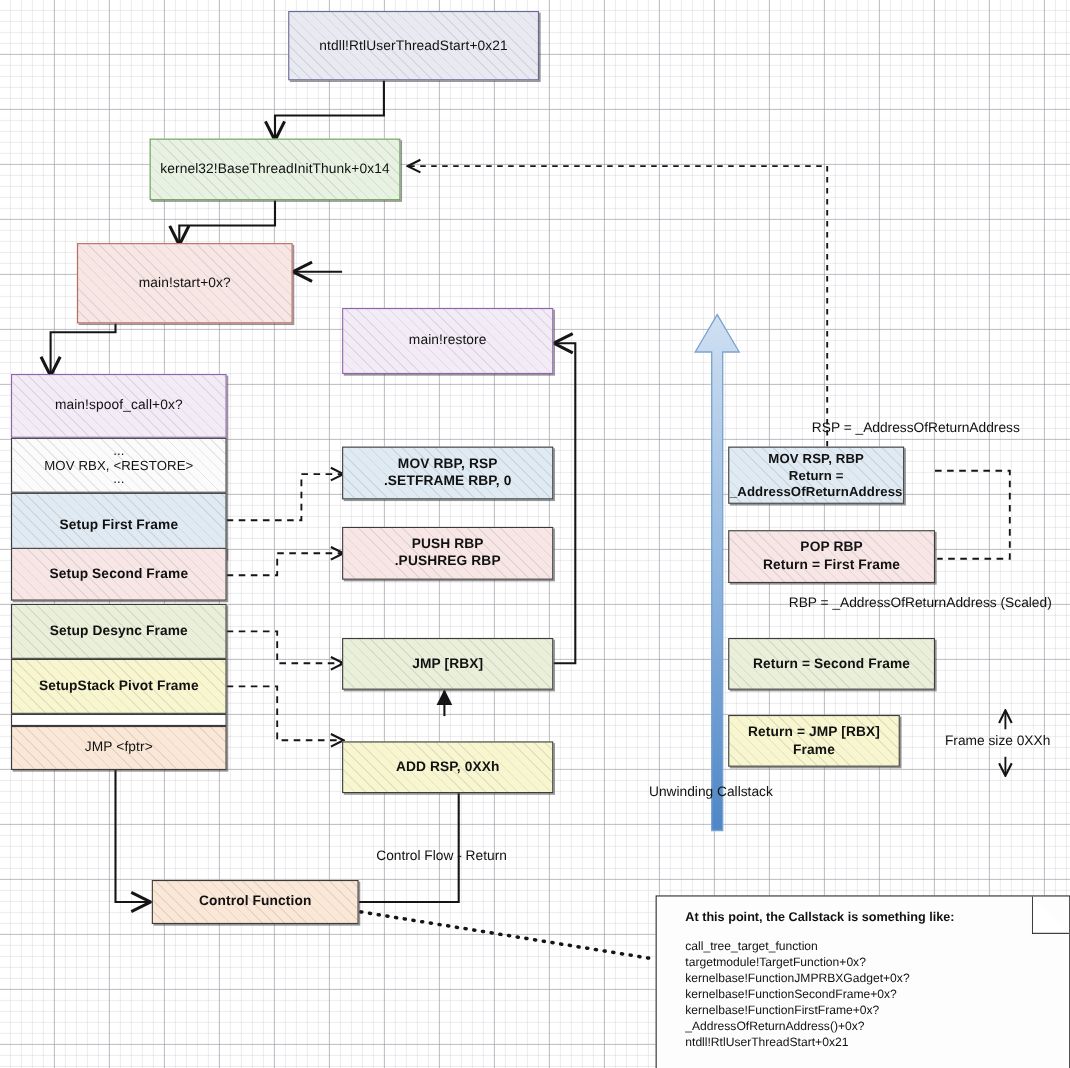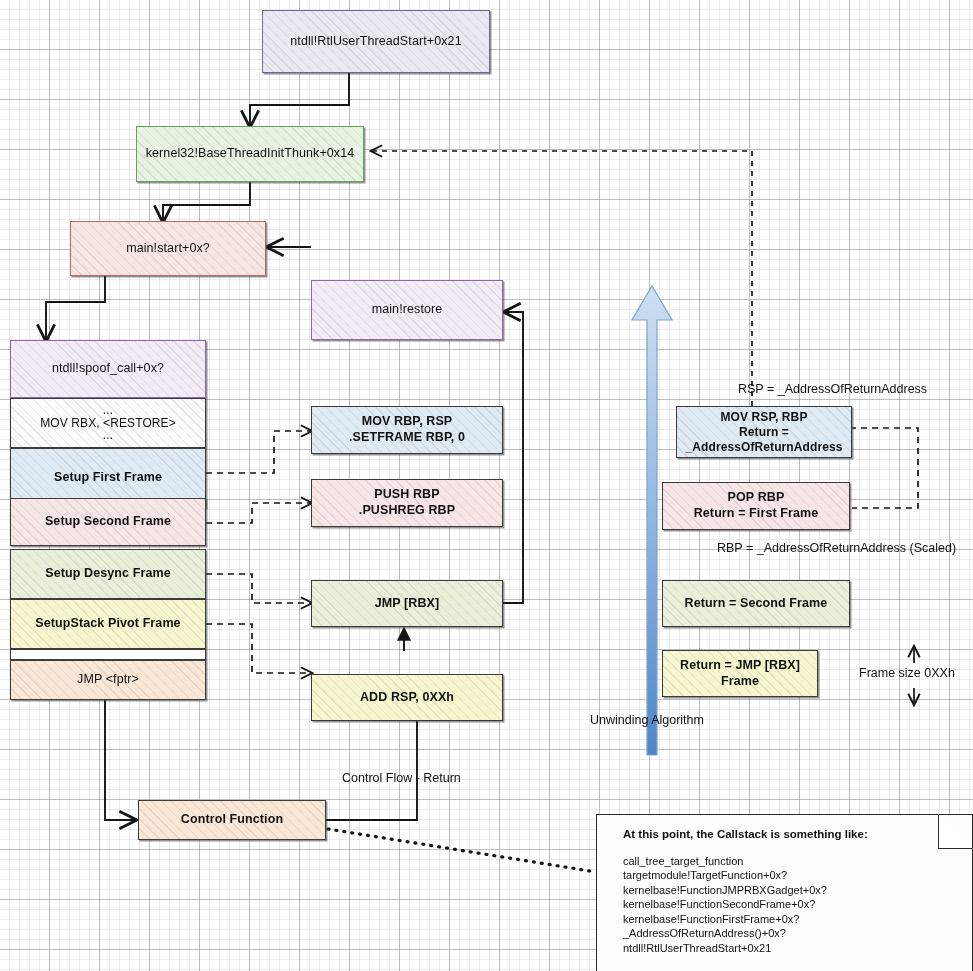--- a/index.html
+++ b/index.html
@@ -144,23 +144,23 @@
     <g stroke="#151515" stroke-width="1.7" fill="none">
       <path d="M914,647 L914,663" marker-start="url(#arrOpenSm)"></path>
       <path d="M914,688 L914,704" marker-end="url(#arrOpenSm)"></path>
     </g>
   </svg>
 
   <div class="node hatch shadowbox" style="left:262px;top:10px;width:228px;height:63px;background-color:#e9e9f2;border:1.7px solid #6a6a9a;">ntdll!RtlUserThreadStart+0x21</div>
 
   <div class="node hatch shadowbox" style="left:136px;top:126px;width:228px;height:56px;background-color:#e8f2e2;border:1.7px solid #6aa158;">kernel32!BaseThreadInitThunk+0x14</div>
 
-  <div class="node hatch shadowbox" style="left:70px;top:221px;width:196px;height:55px;background-color:#f7e6e3;border:1.7px solid #bb6a61;text-align:right;">main!start+0x?</div>
-
-  <div class="node hatch shadowbox" style="left:10px;top:340px;width:196px;height:58px;background-color:#f3ecf7;border:1.7px solid #8f66ae;">ntdll!spoof_call+0x?</div>
+  <div class="node hatch shadowbox" style="left:70px;top:221px;width:196px;height:73px;background-color:#f7e6e3;border:1.7px solid #bb6a61;text-align:right;">main!start+0x?</div>
+
+  <div class="node hatch shadowbox" style="left:10px;top:340px;width:196px;height:58px;background-color:#f3ecf7;border:1.7px solid #8f66ae;">main!spoof_call+0x?</div>
 
   <div class="node hatch shadowbox" style="left:10px;top:398px;width:196px;height:50px;background-color:#fbfbfb;border:1.7px solid #3c3c3c;font-size:12px;line-height:1.05;">...
 MOV RBX, &lt;RESTORE&gt;
 ...</div>
 
   <div class="node hatch shadowbox" style="left:10px;top:448px;width:196px;height:60px;background-color:#dfeaf3;border:1.7px solid #3c3c3c;font-weight:bold;font-size:12.5px;">Setup First Frame</div>
 
   <div class="node hatch shadowbox" style="left:10px;top:498px;width:196px;height:48px;background-color:#f8e6e6;border:1.7px solid #3c3c3c;font-weight:bold;font-size:12.5px;">Setup Second Frame</div>
 
   <div class="node hatch shadowbox" style="left:10px;top:549px;width:196px;height:50px;background-color:#e9efd9;border:1.7px solid #3c3c3c;font-weight:bold;font-size:12.5px;">Setup Desync Frame</div>
@@ -178,38 +178,38 @@
 
   <div class="node hatch shadowbox" style="left:311px;top:479px;width:192px;height:48px;background-color:#f8e6e6;border:1.7px solid #3c3c3c;font-weight:bold;">PUSH RBP
 .PUSHREG RBP</div>
 
   <div class="node hatch shadowbox" style="left:311px;top:580px;width:192px;height:47px;background-color:#e9efd9;border:1.7px solid #3c3c3c;font-weight:bold;">JMP [RBX]</div>
 
   <div class="node hatch shadowbox" style="left:311px;top:674px;width:192px;height:47px;background-color:#f7f6cf;border:1.7px solid #3c3c3c;font-weight:bold;">ADD RSP, 0XXh</div>
 
   <div class="node hatch shadowbox" style="left:138px;top:800px;width:188px;height:40px;background-color:#fbe7d6;border:1.7px solid #3c3c3c;font-weight:bold;">Control Function</div>
 
-  <div class="node hatch shadowbox" style="left:662px;top:406px;width:176px;height:52px;background-color:#dfeaf3;border:1.7px solid #3c3c3c;font-weight:bold;font-size:12px;margin-left:14px;">MOV RSP, RBP
+  <div class="node hatch shadowbox" style="left:662px;top:406px;width:160px;height:52px;background-color:#dfeaf3;border:1.7px solid #3c3c3c;font-weight:bold;font-size:12px;">MOV RSP, RBP
 Return =
 _AddressOfReturnAddress</div>
 
   <div class="node hatch shadowbox" style="left:662px;top:482px;width:188px;height:48px;background-color:#f8e6e6;border:1.7px solid #3c3c3c;font-weight:bold;">POP RBP
 Return = First Frame</div>
 
   <div class="node hatch shadowbox" style="left:662px;top:580px;width:188px;height:47px;background-color:#e9efd9;border:1.7px solid #3c3c3c;font-weight:bold;">Return = Second Frame</div>
 
   <div class="node hatch shadowbox" style="left:662px;top:650px;width:156px;height:47px;background-color:#f7f6cf;border:1.7px solid #3c3c3c;font-weight:bold;">Return = JMP [RBX] Frame</div>
 
   <div class="lbl" style="left:738px;top:382px;">RSP = _AddressOfReturnAddress</div>
 
   <div class="lbl" style="left:717px;top:541px;">RBP = _AddressOfReturnAddress (Scaled)</div>
 
   <div class="lbl" style="left:859px;top:666px;">Frame size 0XXh</div>
 
-  <div class="unwind-label" style="left:590px;top:713px;">Unwinding Algorithm</div>
+  <div class="unwind-label" style="left:590px;top:713px;">Unwinding Callstack</div>
 
   <div class="lbl" style="left:342px;top:771px;">Control Flow - Return</div>
 
   <div id="note" style="left:596px;top:783px;width:377px;height:186px;">
     <div class="fold"></div>
     <div class="note-title">At this point, the Callstack is something like:</div>
     <div class="note-line">call_tree_target_function</div>
     <div class="note-line">targetmodule!TargetFunction+0x?</div>
     <div class="note-line">kernelbase!FunctionJMPRBXGadget+0x?</div>
     <div class="note-line">kernelbase!FunctionSecondFrame+0x?</div>

